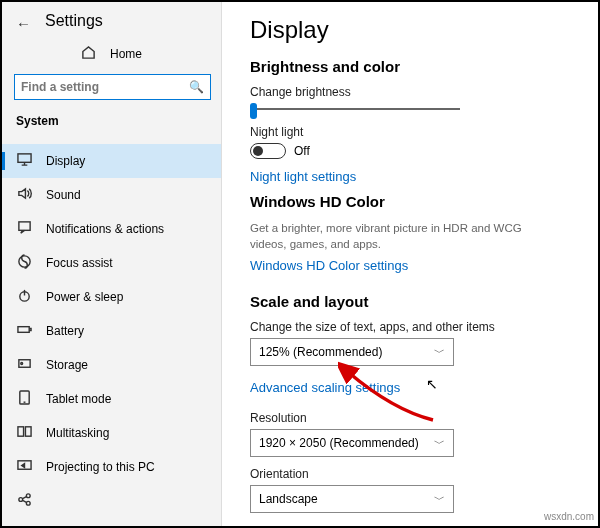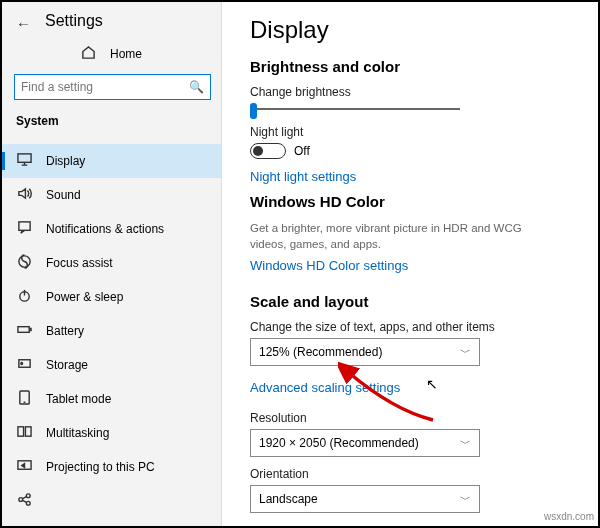--- a/index.html
+++ b/index.html
@@ -5,42 +5,42 @@
 * { box-sizing: border-box; margin: 0; padding: 0; }
 body { font-family: "Segoe UI", Arial, sans-serif; font-size: 12px; background: #fff; color: #000; width: 600px; height: 528px; overflow: hidden; border: 2px solid #000; position: relative; }
 .container { display: flex; height: 100%; }
 .sidebar { width: 220px; min-width: 220px; background: #f3f3f3; border-right: 1px solid #ddd; display: flex; flex-direction: column; padding: 6px 0; overflow: hidden; }
 .topbar { display: flex; align-items: center; padding: 4px 14px 8px; gap: 14px; }
 .back-arrow { font-size: 15px; color: #333; cursor: pointer; }
 .app-title { font-size: 16px; color: #000; }
 .home-row { display: flex; align-items: center; gap: 14px; padding: 7px 14px; cursor: pointer; justify-content: center; }
 .search-wrap { padding: 4px 10px 10px 12px; }
 .search-box { display: flex; align-items: center; border: 1.5px solid #0078d7; height: 26px; padding: 0 6px; background: #fff; }
-.search-box input { border: none; outline: none; flex: 1; font-size: 12px; font-family: inherit; color: #555; }
+.search-box input { border: none; outline: none; flex: 1; font-size: 12px; font-family: inherit; color: #555; font-weight: bold; }
 .search-box input::placeholder { color: #777; }
 .search-icon { color: #555; font-size: 12px; }
 .sys-header { font-weight: 600; font-size: 12px; padding: 4px 14px 16px; }
 .nav { flex: 1; overflow-y: auto; }
 .nav-item { display: flex; align-items: center; gap: 14px; padding: 8px 14px; cursor: pointer; position: relative; }
 .nav-item.selected { background: #d0e7f8; }
 .nav-item.selected::before { content: ""; position: absolute; left: 0; top: 8px; bottom: 8px; width: 3px; background: #0078d7; }
 .nav-item .ico { width: 16px; text-align: center; color: #333; font-size: 13px; }
 .main { flex: 1; padding: 14px 22px 14px 28px; overflow-y: auto; }
 h1 { font-size: 24px; font-weight: 400; margin-bottom: 14px; }
 h2 { font-size: 15px; font-weight: 600; margin: 8px 0 10px; }
 .label { font-size: 12px; color: #222; margin: 10px 0 4px; }
 .slider { width: 210px; height: 12px; position: relative; margin-top: 4px; margin-bottom: 8px; }
 .slider .bar { position: absolute; top: 5px; left: 0; right: 0; height: 2px; background: #666; }
 .slider .thumb { position: absolute; top: 0; left: 0; width: 7px; height: 16px; background: #0078d7; border-radius: 3px; }
 .toggle { display: flex; align-items: center; gap: 8px; margin: 4px 0; }
 .toggle .track { width: 36px; height: 16px; border: 1.5px solid #333; border-radius: 10px; position: relative; cursor: pointer; }
 .toggle .knob { position: absolute; left: 2px; top: 2px; width: 10px; height: 10px; background: #333; border-radius: 50%; }
 .link { color: #0067c0; font-size: 13px; cursor: pointer; display: inline-block; margin: 6px 0; }
 .desc { color: #666; font-size: 11.5px; line-height: 1.4; max-width: 290px; }
-.combo { display: flex; align-items: center; justify-content: space-between; border: 1px solid #888; width: 230px; height: 28px; padding: 0 8px; cursor: pointer; margin: 4px 0 8px; background: #fff; }
+.combo { display: flex; align-items: center; justify-content: space-between; border: 1px solid #888; width: 204px; height: 28px; padding: 0 8px; cursor: pointer; margin: 4px 0 8px; background: #fff; }
 .combo .chev { color: #555; font-size: 11px; }
 .arrow { position: absolute; width: 100px; height: 70px; pointer-events: none; }
 .arrow.a1 { left: 336px; top: 358px; }
 .arrow-svg { width: 100%; height: 100%; }
 .cursor { position: absolute; left: 424px; top: 374px; font-size: 14px; color: #000; }
 .watermark { position: absolute; right: 4px; bottom: 4px; font-size: 10px; color: #888; }
 svg.ic { width: 15px; height: 15px; stroke: #333; stroke-width: 1.5; fill: none; }
 </style>
 </head>
 <body>

